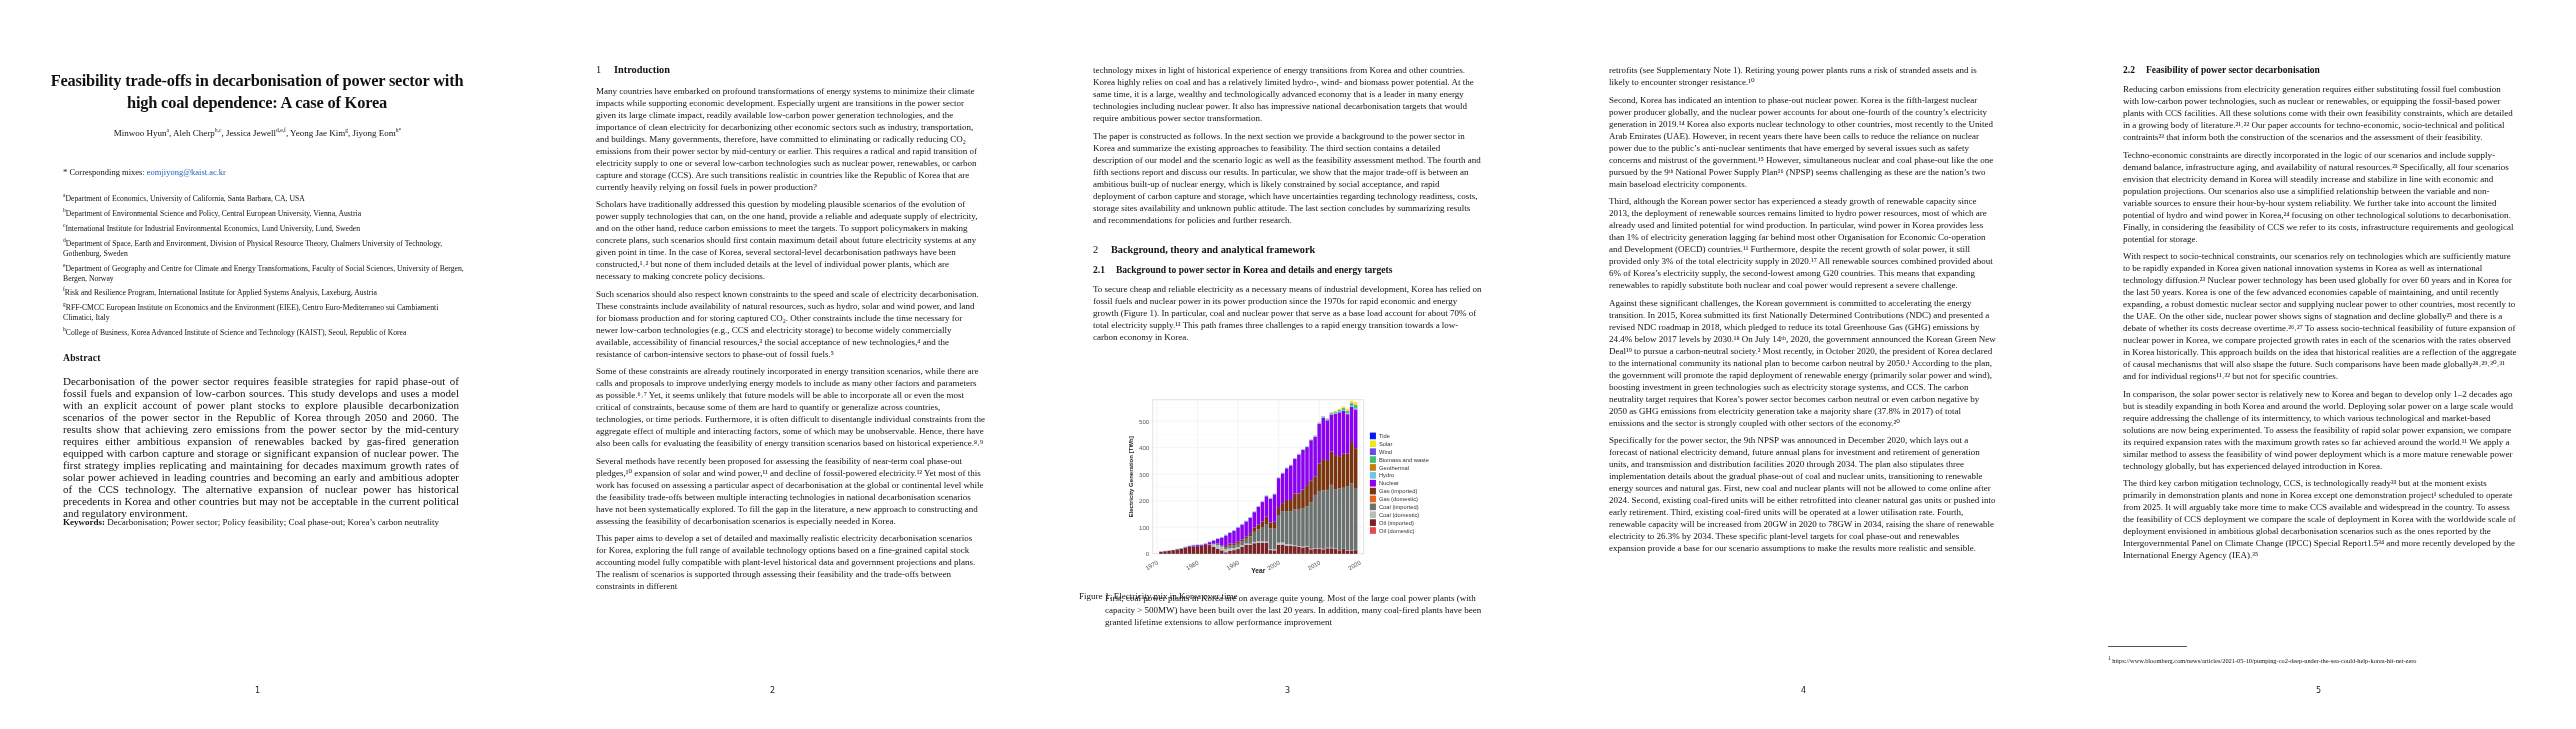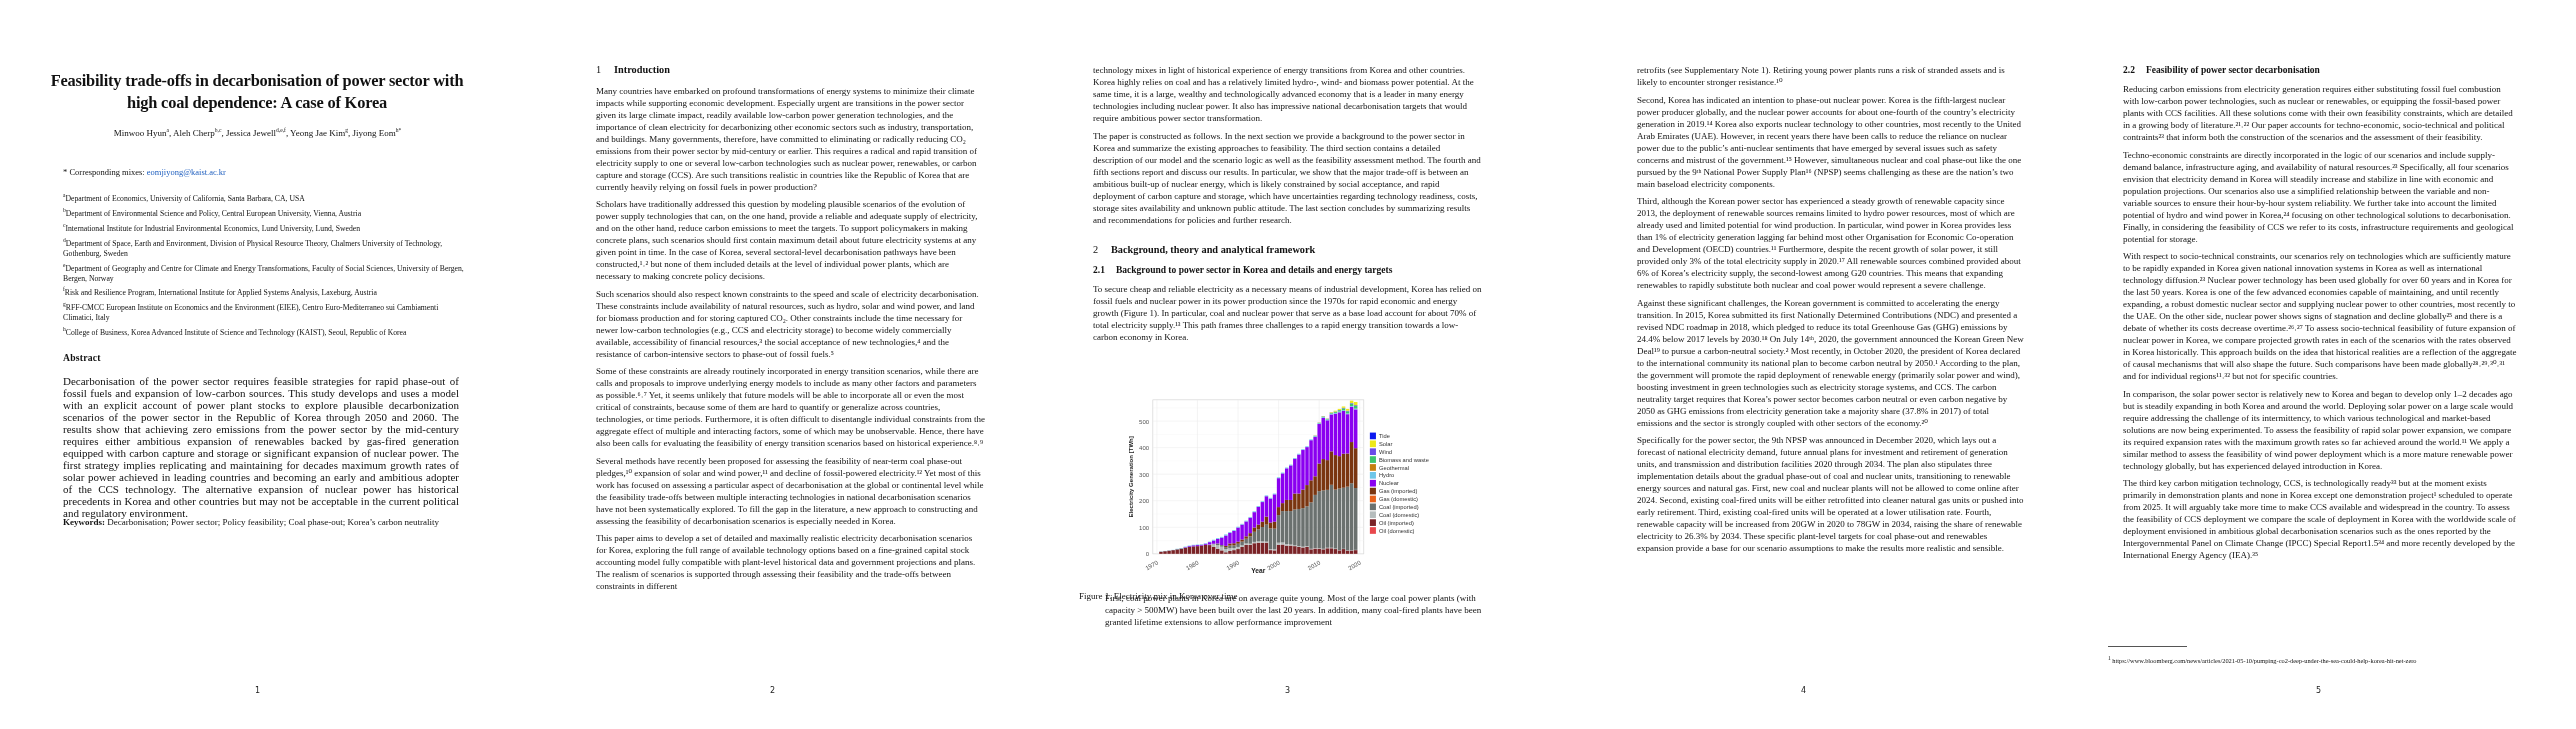--- a/index.html
+++ b/index.html
@@ -426,21 +426,21 @@
   </div>
   <div class="figcap">Figure 1. Electricity mix in Korea over time</div>
 
   <div class="col" style="left:63px;top:592px;width:389px;margin-left:12px;">
     <p>First, coal power plants in Korea are on average quite young. Most of the large coal power plants (with capacity &gt; 500MW) have been built over the last 20 years. In addition, many coal-fired plants have been granted lifetime extensions to allow performance improvement</p>
   </div>
   <div class="pnum">3</div>
 </div>
 
 <div class="page" style="left:1546px;">
-  <div class="col" style="left:63px;top:64px;width:389px;margin-left:28px;">
+  <div class="col" style="left:63px;top:64px;width:389px;">
     <p>retrofits (see Supplementary Note 1). Retiring young power plants runs a risk of stranded assets and is likely to encounter stronger resistance.¹⁰</p>
     <p>Second, Korea has indicated an intention to phase-out nuclear power. Korea is the fifth-largest nuclear power producer globally, and the nuclear power accounts for about one-fourth of the country’s electricity generation in 2019.¹⁴ Korea also exports nuclear technology to other countries, most recently to the United Arab Emirates (UAE). However, in recent years there have been calls to reduce the reliance on nuclear power due to the public’s anti-nuclear sentiments that have emerged by several issues such as safety concerns and mistrust of the government.¹⁵ However, simultaneous nuclear and coal phase-out like the one pursued by the 9ᵗʰ National Power Supply Plan¹⁶ (NPSP) seems challenging as these are the nation’s two main baseload electricity components.</p>
     <p>Third, although the Korean power sector has experienced a steady growth of renewable capacity since 2013, the deployment of renewable sources remains limited to hydro power resources, most of which are already used and limited potential for wind production. In particular, wind power in Korea provides less than 1% of electricity generation lagging far behind most other Organisation for Economic Co-operation and Development (OECD) countries.¹¹ Furthermore, despite the recent growth of solar power, it still provided only 3% of the total electricity supply in 2020.¹⁷ All renewable sources combined provided about 6% of Korea’s electricity supply, the second-lowest among G20 countries. This means that expanding renewables to rapidly substitute both nuclear and coal power would represent a severe challenge.</p>
     <p>Against these significant challenges, the Korean government is committed to accelerating the energy transition. In 2015, Korea submitted its first Nationally Determined Contributions (NDC) and presented a revised NDC roadmap in 2018, which pledged to reduce its total Greenhouse Gas (GHG) emissions by 24.4% below 2017 levels by 2030.¹⁸ On July 14ᵗʰ, 2020, the government announced the Korean Green New Deal¹⁹ to pursue a carbon-neutral society.² Most recently, in October 2020, the president of Korea declared to the international community its national plan to become carbon neutral by 2050.¹ According to the plan, the government will promote the rapid deployment of renewable energy (primarily solar power and wind), boosting investment in green technologies such as electricity storage systems, and CCS. The carbon neutrality target requires that Korea’s power sector becomes carbon neutral or even carbon negative by 2050 as GHG emissions from electricity generation take a majority share (37.8% in 2017) of total emissions and the sector is strongly coupled with other sectors of the economy.²⁰</p>
     <p>Specifically for the power sector, the 9th NPSP was announced in December 2020, which lays out a forecast of national electricity demand, future annual plans for investment and retirement of generation units, and transmission and distribution facilities 2020 through 2034. The plan also stipulates three implementation details about the gradual phase-out of coal and nuclear units, transitioning to renewable energy sources and natural gas. First, new coal and nuclear plants will not be allowed to come online after 2024. Second, existing coal-fired units will be either retrofitted into cleaner natural gas units or pushed into early retirement. Third, existing coal-fired units will be operated at a lower utilisation rate. Fourth, renewable capacity will be increased from 20GW in 2020 to 78GW in 2034, raising the share of renewable electricity to 26.3% by 2034. These specific plant-level targets for coal phase-out and renewables expansion provide a base for our scenario assumptions to make the results more realistic and sensible.</p>
   </div>
   <div class="pnum">4</div>
 </div>
 
 <div class="page" style="left:2061px;">

